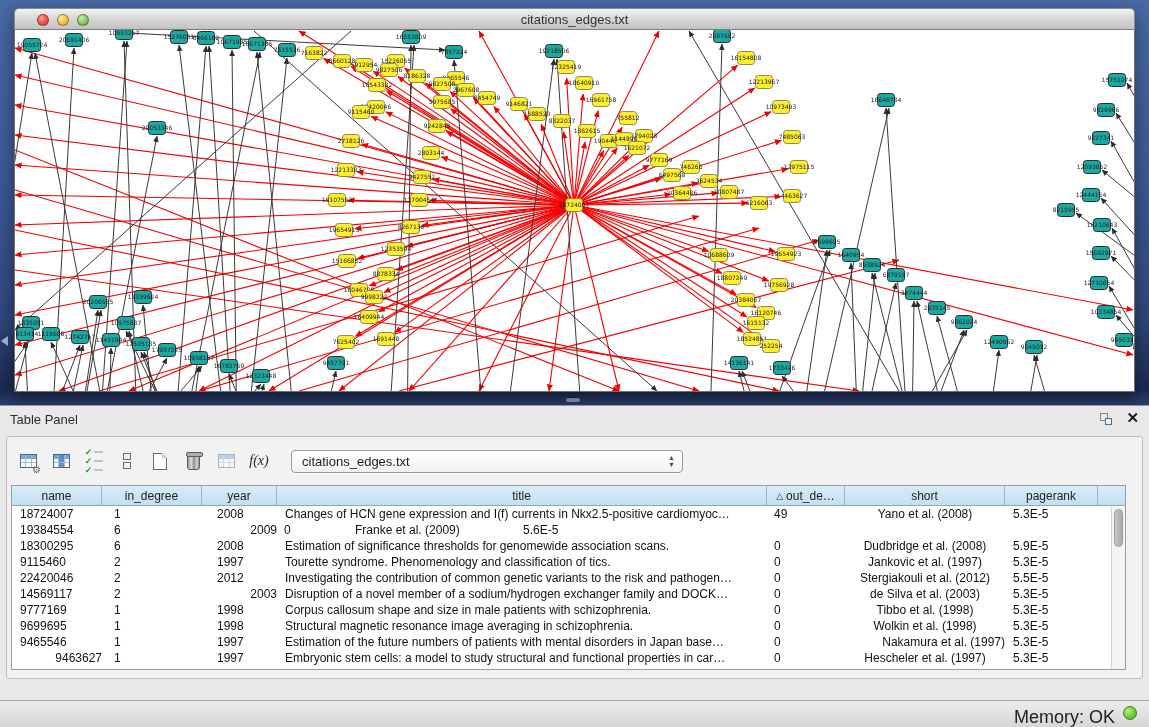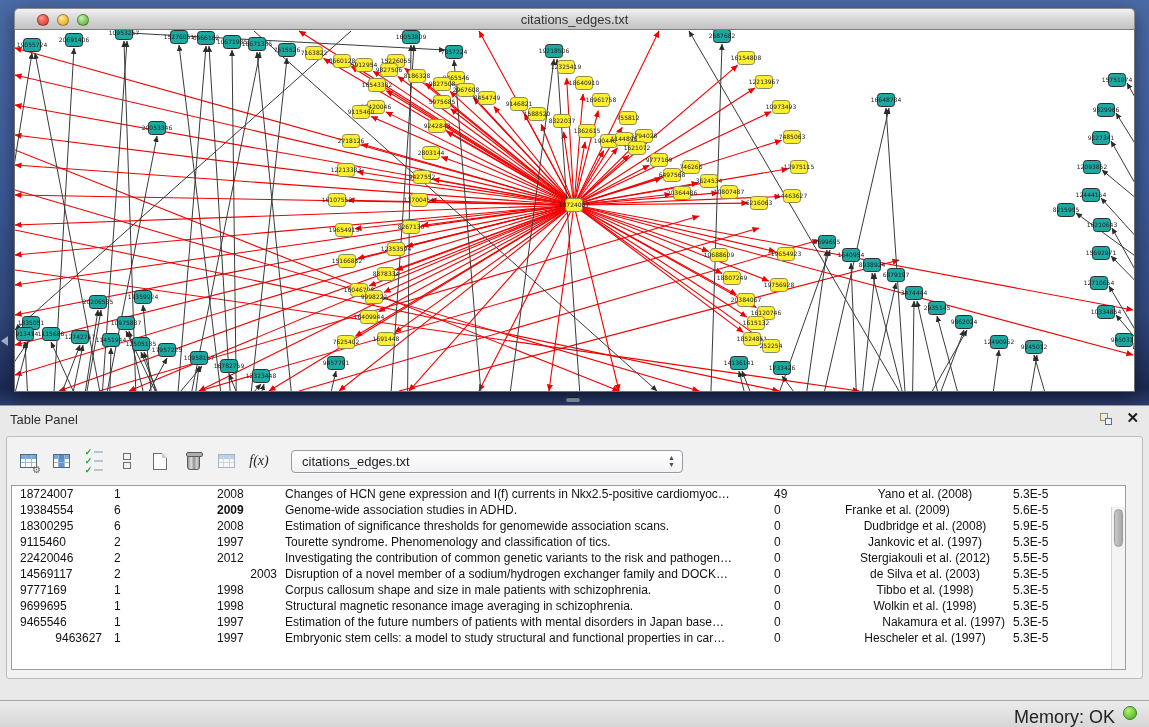--- a/index.html
+++ b/index.html
@@ -841,35 +841,58 @@
         <div class="combo">
           <span>citations_edges.txt</span>
           <span class="arrows">
               <span>▲</span>
               <span>▼</span>
             </span>
         </div>
       </div>
 
       <div id="tp-table">
+        <div class="thead" id="thead">
+            <div class="th" style="width: 90px;">
+              <span>name</span>
+            </div>
+            <div class="th" style="width: 100px;">
+              <span>in_degree</span>
+            </div>
+            <div class="th" style="width: 75px;">
+              <span>year</span>
+            </div>
+            <div class="th" style="width: 490px;">
+              <span>title</span>
+            </div>
+            <div class="th" style="width: 78px;">
+              <span class="tri">△</span>
+              <span>out_de…</span>
+            </div>
+            <div class="th" style="width: 160px;">
+              <span>short</span>
+            </div>
+            <div class="th" style="width: 93px;">
+              <span>pagerank</span>
+            </div>
+          </div>
         <div class="tbody" id="tbody">
             <div class="tr">
               <div class="td" style="width: 90px; text-align: left; padding-left: 8px;">18724007</div>
               <div class="td" style="width: 100px; text-align: left; padding-left: 12px;">1</div>
               <div class="td" style="width: 75px; text-align: left; padding-left: 15px;">2008</div>
               <div class="td" style="width: 490px; text-align: left; padding-left: 8px;">Changes of HCN gene expression and I(f) currents in Nkx2.5-positive cardiomyoc…</div>
               <div class="td" style="width: 78px; text-align: left; padding-left: 7px;">49</div>
               <div class="td" style="width: 160px; text-align: center; padding-left: 0px;">Yano et al. (2008)</div>
               <div class="td" style="width: 93px; text-align: left; padding-left: 8px;">5.3E-5</div>
             </div>
             <div class="tr">
               <div class="td" style="width: 90px; text-align: left; padding-left: 8px;">19384554</div>
               <div class="td" style="width: 100px; text-align: left; padding-left: 12px;">6</div>
-              <div class="td" style="width: 75px; text-align: left; padding-left: 15px; font-weight: bold;">2009</div>
-              <div class="td" style="width: 490px; text-align: left; padding-left: 8px;">Genome-wide association studies in ADHD.</div>
+              <div class="td" style="width: 75px; text-align: right; padding-left: 15px;">2009</div>
               <div class="td" style="width: 78px; text-align: left; padding-left: 7px;">0</div>
               <div class="td" style="width: 160px; text-align: left; padding-left: 0px;">Franke et al. (2009)</div>
               <div class="td" style="width: 93px; text-align: left; padding-left: 8px;">5.6E-5</div>
             </div>
             <div class="tr">
               <div class="td" style="width: 90px; text-align: left; padding-left: 8px;">18300295</div>
               <div class="td" style="width: 100px; text-align: left; padding-left: 12px;">6</div>
               <div class="td" style="width: 75px; text-align: left; padding-left: 15px;">2008</div>
               <div class="td" style="width: 490px; text-align: left; padding-left: 8px;">Estimation of significance thresholds for genomewide association scans.</div>
               <div class="td" style="width: 78px; text-align: left; padding-left: 7px;">0</div>

